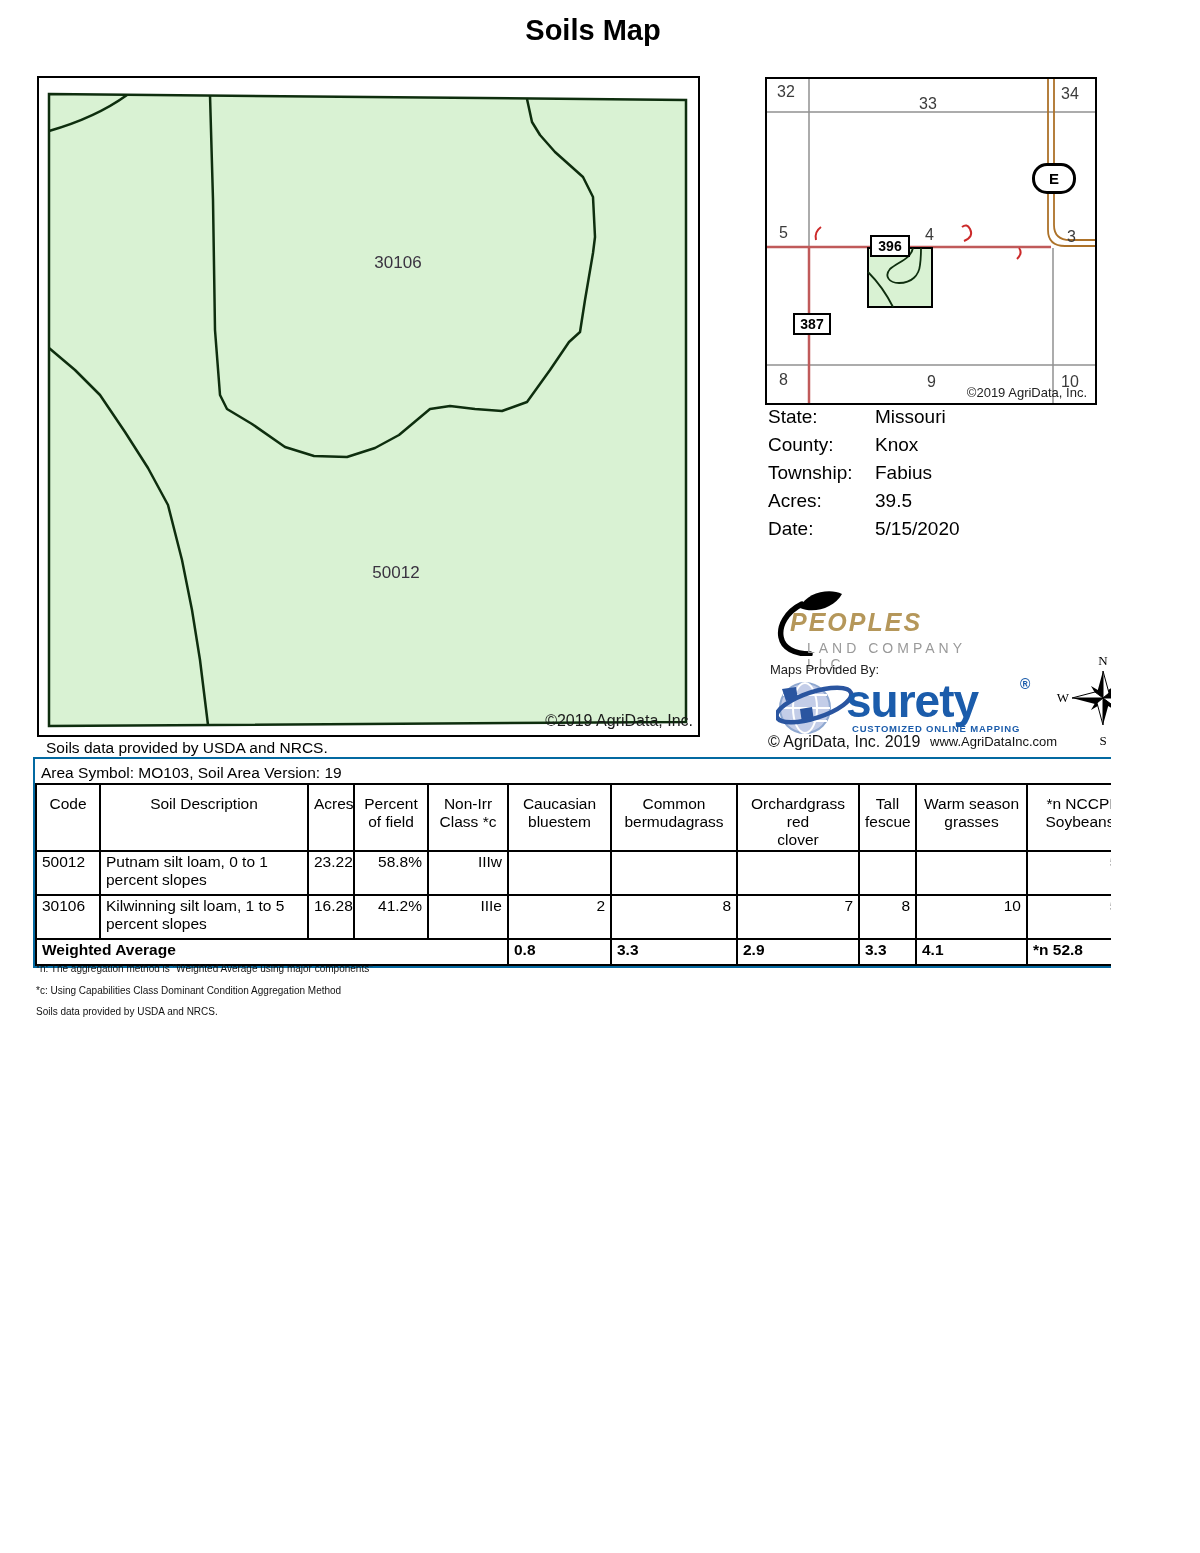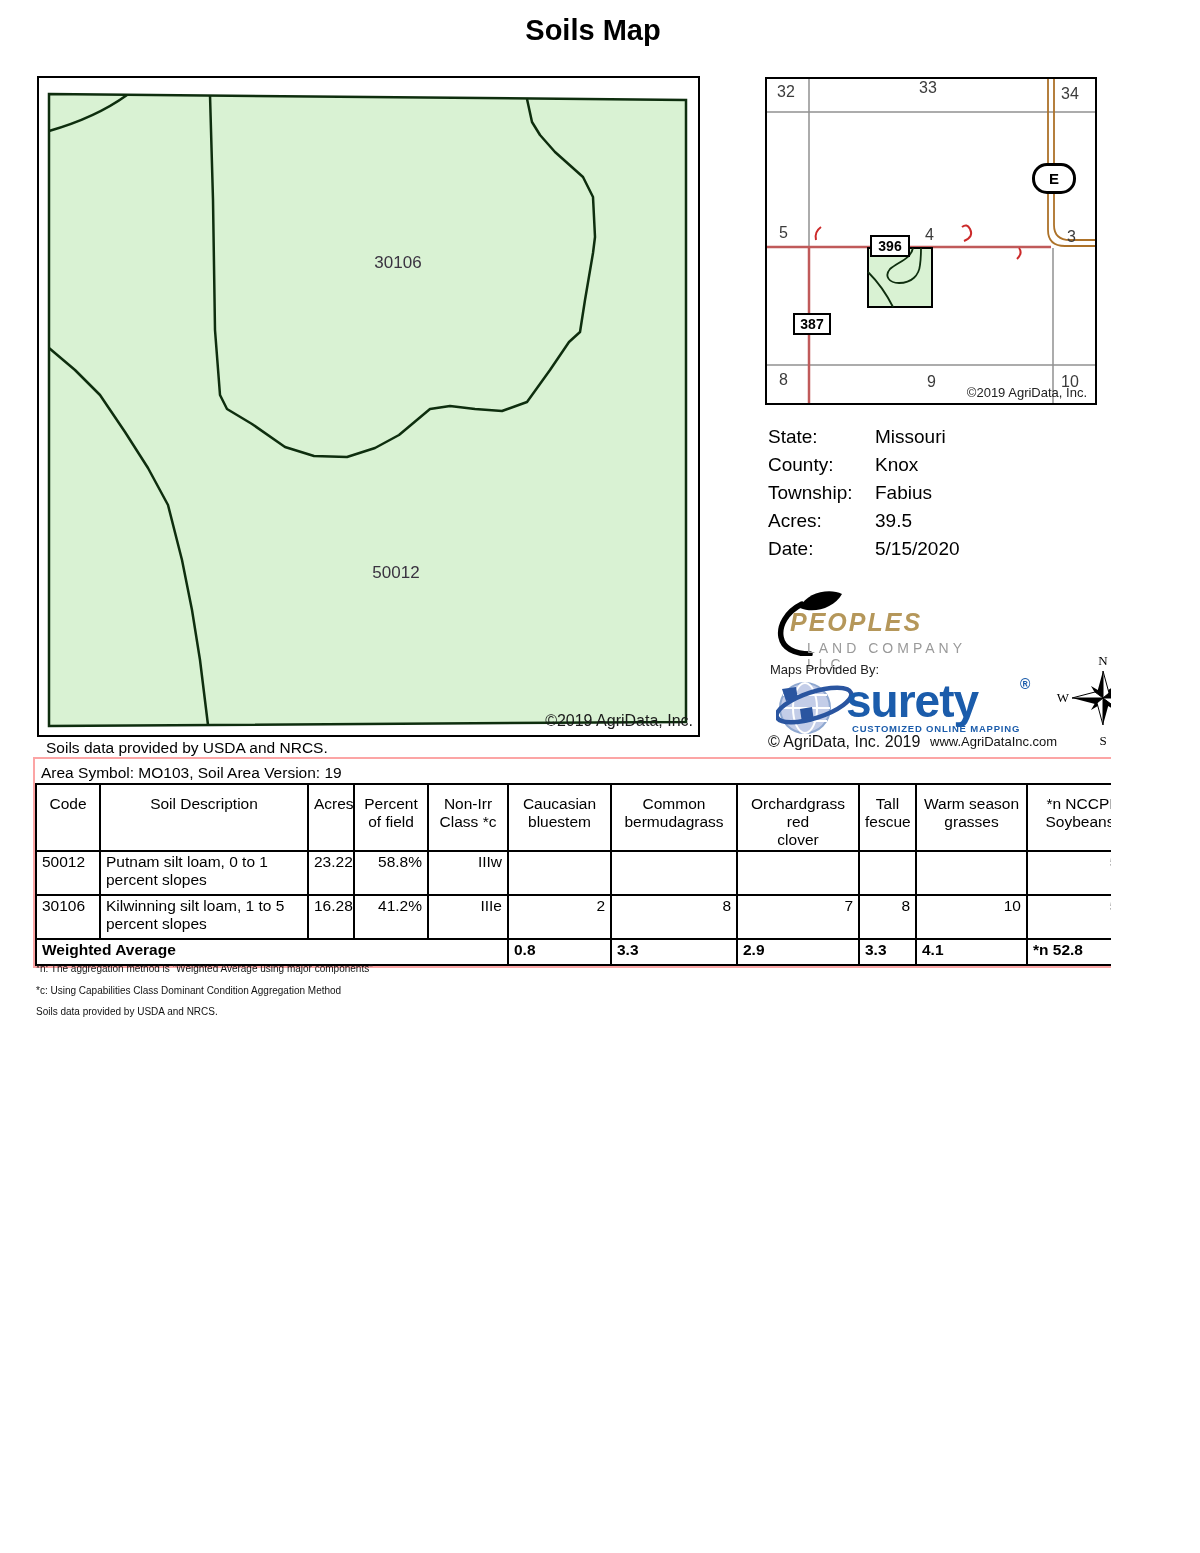--- a/index.html
+++ b/index.html
@@ -22,21 +22,21 @@
   .inset svg{position:absolute;left:0;top:0;}
   .sec{position:absolute;font-size:16px;color:#3b3b3b;}
   .routebox{position:absolute;background:#fff;border:2px solid #000;font-weight:bold;
             display:flex;align-items:center;justify-content:center;box-sizing:border-box;}
   .r396{left:103px;top:156px;width:40px;height:22px;font-size:14px;}
   .r387{left:26px;top:234px;width:38px;height:22px;font-size:14px;}
   .rE{left:265px;top:84px;width:44px;height:31px;font-size:15px;border-width:3px;border-radius:15px;}
   .inset-copyright{position:absolute;right:8px;bottom:3px;font-size:13px;color:#222;}
 
   
-  .info{left:768px;top:406px;width:330px;font-size:19px;margin-top:20px;}
+  .info{left:768px;top:406px;width:330px;font-size:19px;}
   .info-row{position:relative;height:28px;}
   .info-label{position:absolute;left:0;}
   .info-value{position:absolute;left:107px;font-weight:normal;}
 
   
   .peoples{left:770px;top:582px;width:220px;height:75px;}
   .peoples-name{position:absolute;left:20px;top:26px;font-size:25px;font-style:italic;font-weight:800;
                 color:#b5975a;letter-spacing:2px;}
   .peoples-sub{position:absolute;left:37px;top:58px;font-size:14px;color:#9a9a9a;letter-spacing:4px;}
 
@@ -47,21 +47,21 @@
   .surety-reg{position:absolute;left:252px;top:14px;font-size:14px;color:#1b5cab;font-weight:bold;}
   .surety-tag{position:absolute;left:84px;top:61px;font-size:9.5px;font-weight:bold;color:#1b5cab;letter-spacing:0.8px;}
   .agridata-c{position:absolute;left:0px;top:71px;font-size:16px;color:#111;}
   .agridata-u{position:absolute;left:162px;top:72px;font-size:13px;color:#111;}
 
   
   .compass{left:1056px;top:648px;width:94px;height:104px;}
   .compass text{font-family:"Liberation Serif",serif;font-size:13px;fill:#000;}
 
   
-  .table-wrap{left:33px;top:757px;width:1101px;border:2px solid #fca5a5;box-sizing:border-box;background:#fff;}
+  .table-wrap{left:33px;top:757px;width:1101px;border:2px solid #0369a1;box-sizing:border-box;background:#fff;}
   .area-symbol{padding:5px 4px 1px 6px;font-size:15.5px;}
   table{border-collapse:collapse;width:100%;table-layout:fixed;}
   th,td{border:2px solid #000;font-size:15.5px;font-weight:normal;vertical-align:top;
         padding:1px 5px;overflow:hidden;}
   th{text-align:center;white-space:pre-line;padding-top:10px;height:46px;}
   tr.data-row{height:44px;}
   tr.wa-row{height:26px;}
   td.num{text-align:right;}
   .wa-row td{font-weight:bold;}
   .wa-label{padding-right:6px;}
@@ -101,21 +101,21 @@
       <path d="M281,0 L281,151 Q281,167 298,167 L328,167" fill="none" stroke="#ad7229" stroke-width="1.8"></path>
       <path d="M287,0 L287,146 Q287,161 303,161 L328,161" fill="none" stroke="#ad7229" stroke-width="1.8"></path>
       <path d="M49,161 Q47,153 54,148" fill="none" stroke="#cc2a2a" stroke-width="2"></path>
       <path d="M197,162 Q207,158 203,150 Q200,144 195,148" fill="none" stroke="#cc2a2a" stroke-width="2"></path>
       <path d="M252,169 Q256,174 250,180" fill="none" stroke="#cc2a2a" stroke-width="2"></path>
       <rect x="101" y="169" width="64" height="59" fill="#d9f2d3" stroke="#000" stroke-width="2"></rect>
       <path d="M146,169 C144,180 131,183 123,190 C117,197 122,204 132,204 C145,204 152,196 153,186 C154,179 154,173 154,169" fill="none" stroke="#0e2e0e" stroke-width="1.8"></path>
       <path d="M101,193 C110,202 119,214 126,228" fill="none" stroke="#0e2e0e" stroke-width="1.8"></path>
     </svg>
     <span class="sec" style="left:10px;top:4px;">32</span>
-    <span class="sec" style="left:152px;top:0;">33</span>
+    <span class="sec" style="left:152px;top:16px;">33</span>
     <span class="sec" style="left:294px;top:6px;">34</span>
     <span class="sec" style="left:12px;top:145px;">5</span>
     <span class="sec" style="left:158px;top:147px;">4</span>
     <span class="sec" style="left:300px;top:149px;">3</span>
     <span class="sec" style="left:12px;top:292px;">8</span>
     <span class="sec" style="left:160px;top:294px;">9</span>
     <span class="sec" style="left:294px;top:294px;">10</span>
     <div class="routebox r396">396</div>
     <div class="routebox r387">387</div>
     <div class="routebox rE">E</div>

